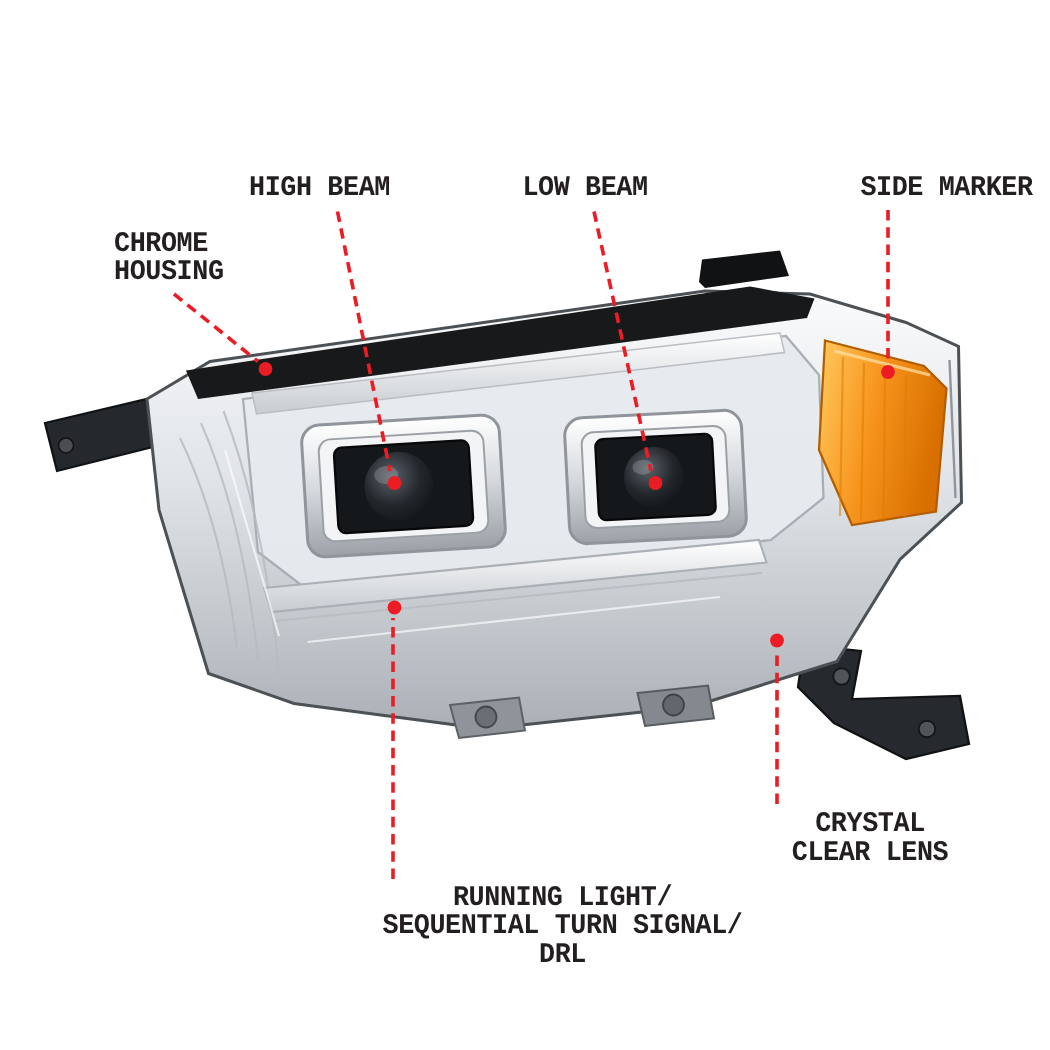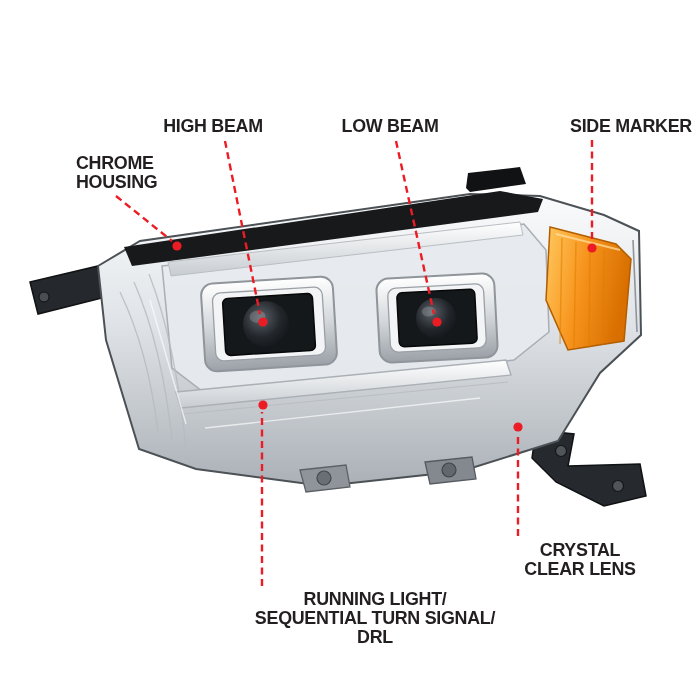--- a/index.html
+++ b/index.html
@@ -2,21 +2,21 @@
 <html><head>
 <meta charset="utf-8">
 <style>
   html, body { margin: 0; padding: 0; background: #ffffff; }
   .stage {
     position: relative;
     width: 700px;
     height: 700px;
     background: #ffffff;
     overflow: hidden;
-    font-family: Liberation Sans, sans-serif;
+    font-family: Liberation Mono, monospace;
   }
   .art, .overlay {
     position: absolute;
     left: 0; top: 0;
     width: 700px; height: 700px;
   }
   .lbl {
     position: absolute;
     color: #231f20;
     font-weight: 700;

